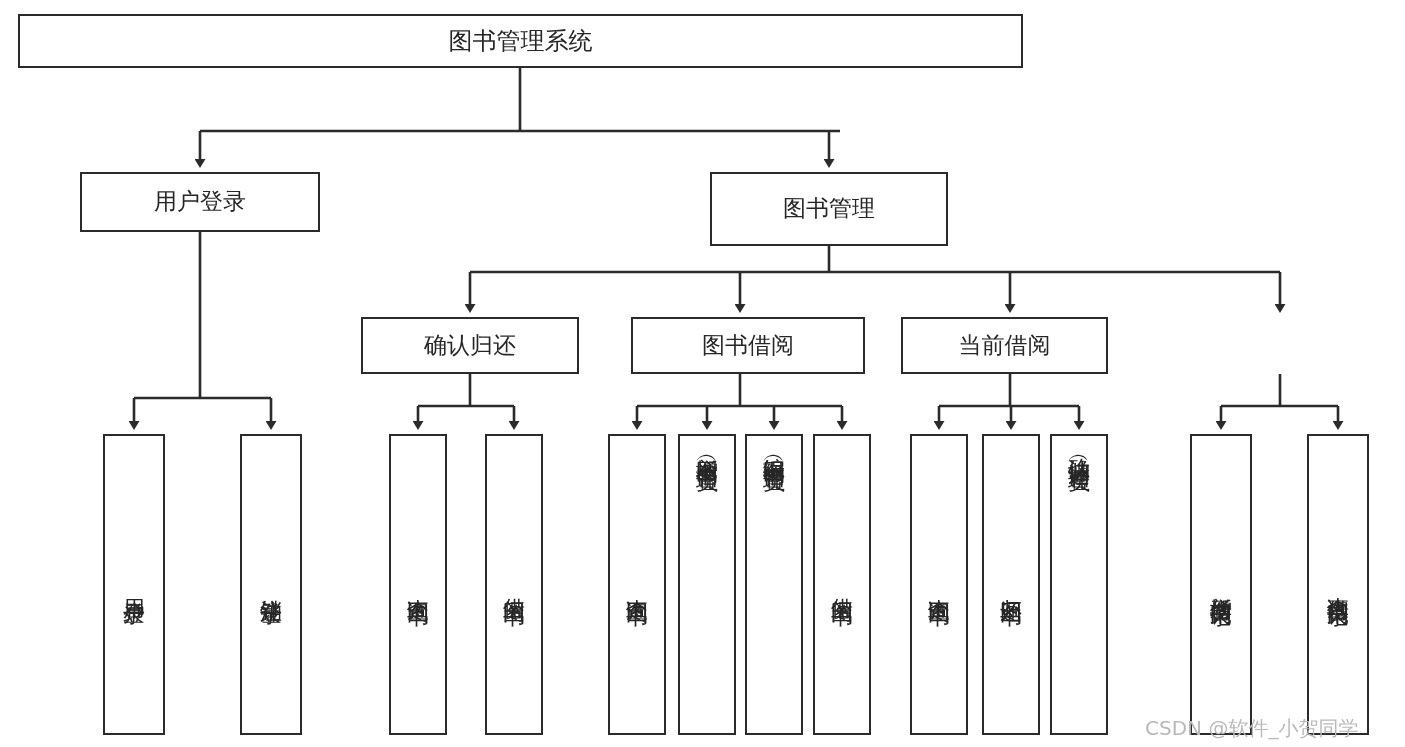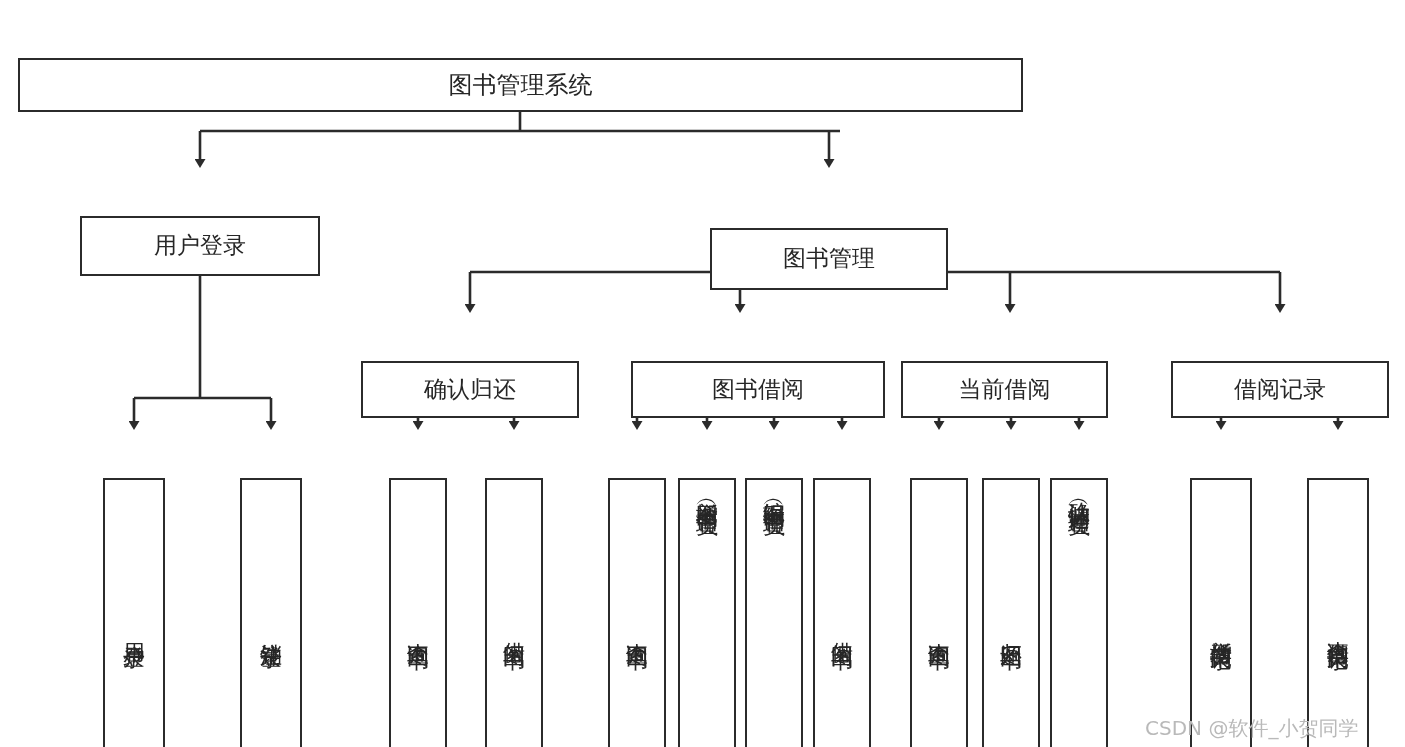--- a/index.html
+++ b/index.html
@@ -29,21 +29,20 @@
   .node {
     position: absolute;
     box-sizing: border-box;
     background: #ffffff;
     border: 2.5px solid #2b2b2b;
     display: flex;
     align-items: center;
     justify-content: center;
     color: #262626;
     z-index: 2;
-    margin-top: 44px;
   }
   .node-label {
     display: block;
     text-align: center;
     line-height: 1.18;
     white-space: nowrap;
   }
   
   .node.horiz .node-label {
     font-size: 23px;
@@ -140,39 +139,36 @@
   </svg>
 
   <div class="node horiz root" style="left:18px; top:14px; width:1005px; height:54px;">
     <span class="node-label">图书管理系统</span>
   </div>
 
   <div class="node horiz" style="left:80px; top:172px; width:240px; height:60px;">
     <span class="node-label">用户登录</span>
   </div>
 
-  <div class="node horiz" style="left:710px; top:184px; width:238px; height:62px;">
+  <div class="node horiz" style="left:710px; top:172px; width:238px; height:74px;">
     <span class="node-label">图书管理</span>
   </div>
 
   <div class="node horiz" style="left:361px; top:317px; width:218px; height:57px;">
     <span class="node-label">确认归还</span>
   </div>
 
-  <div class="node horiz" style="left:631px; top:317px; width:254px; height:57px;">
+  <div class="node horiz" style="left:631px; top:317px; width:234px; height:57px;">
     <span class="node-label">图书借阅</span>
   </div>
 
   <div class="node horiz" style="left:901px; top:317px; width:207px; height:57px;">
     <span class="node-label">当前借阅</span>
   </div>
 
-  <div class="node horiz" style="left:1171px; top:317px; width:218px; height:57px;">
-    <span class="node-label">借阅记录</span>
-  </div>
 
   <div class="node vert center" style="left:103px; top:434px; width:62px; height:301px;">
     <span class="node-label">用户登录</span>
   </div>
 
   <div class="node vert center" style="left:240px; top:434px; width:62px; height:301px;">
     <span class="node-label">注销登录</span>
   </div>
 
   <div class="node vert center" style="left:389px; top:434px; width:58px; height:301px;">

